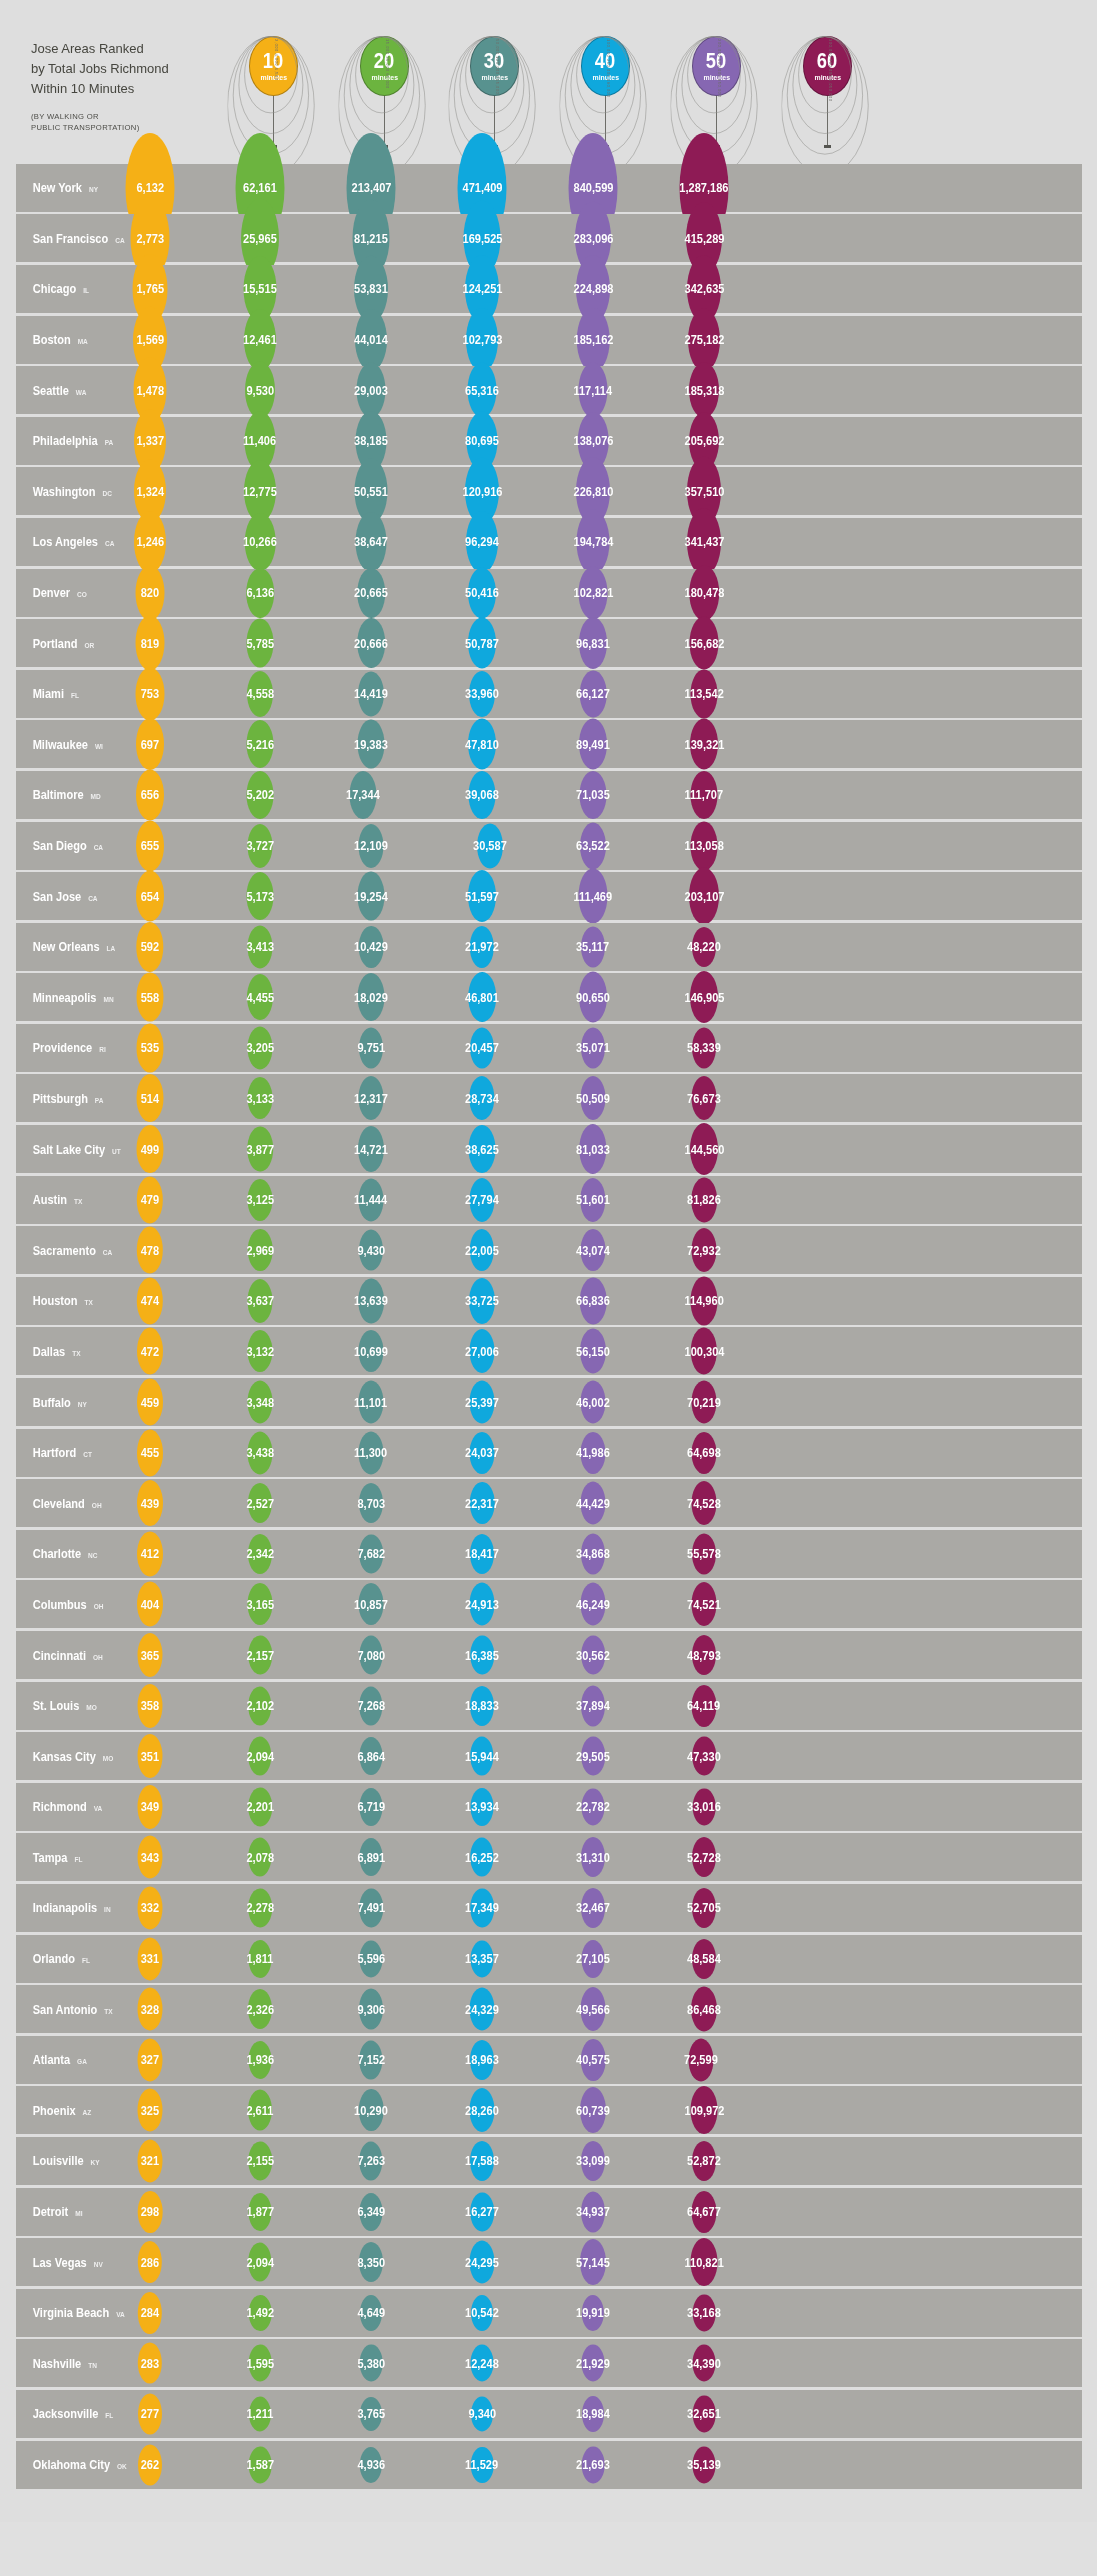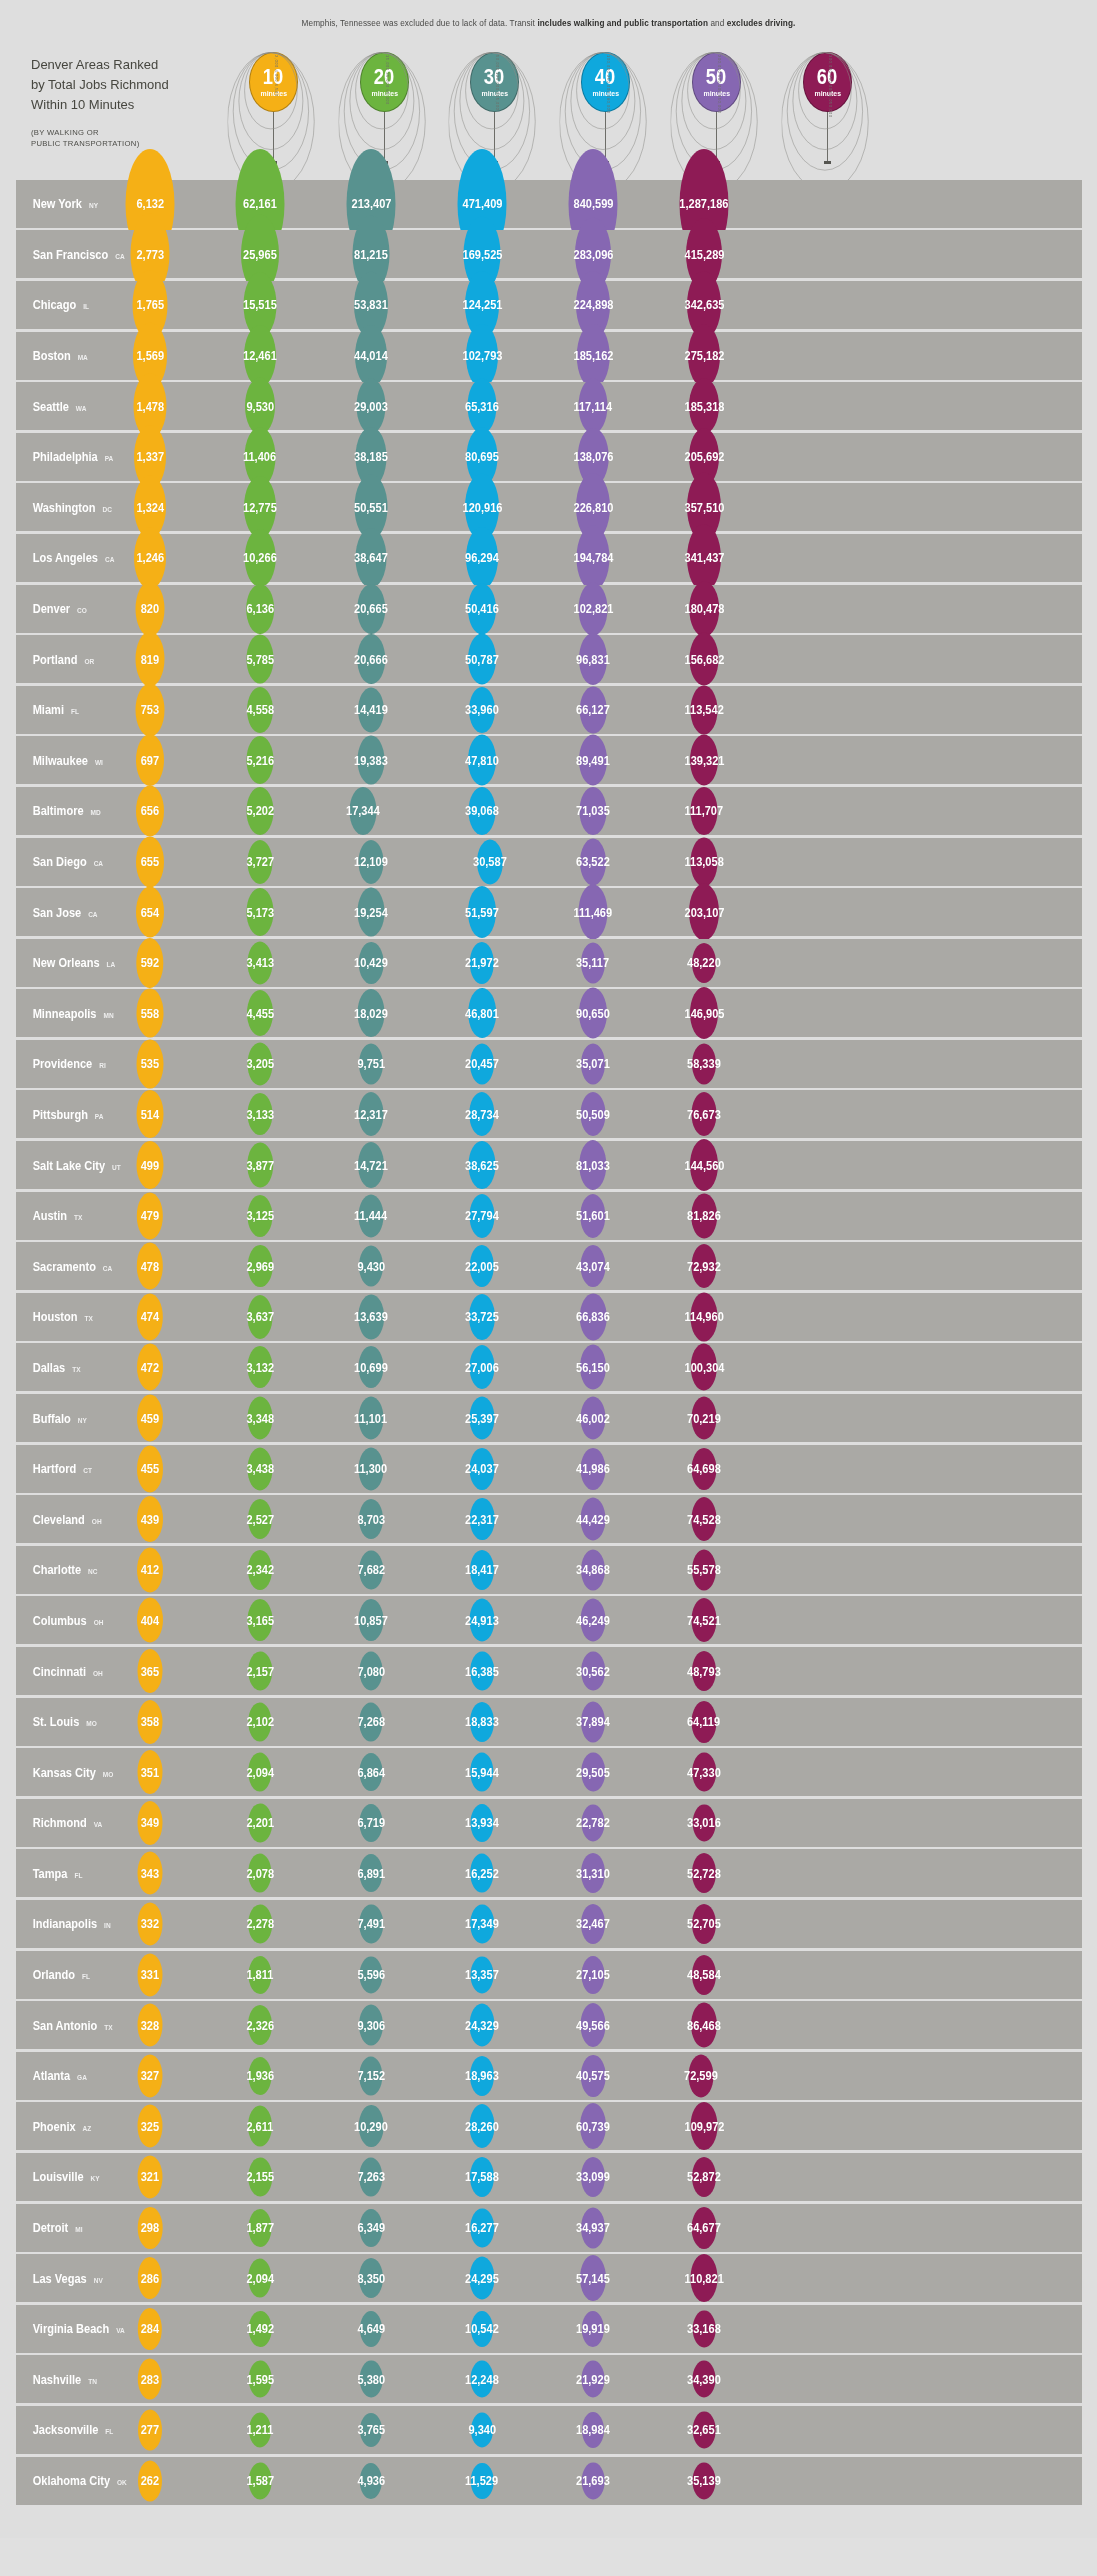--- a/index.html
+++ b/index.html
@@ -102,30 +102,27 @@
     text-shadow:0 0 1px rgba(0,0,0,.10);
   }
 </style>
 </head>
 <body>
 
 <div class="page">
 
 
   <div class="intro">
-    <p>
-      <span>Memphis, Tennessee was excluded due to lack of data. Transit </span><b>includes walking and public transportation</b><span> and </span><b>excludes driving.</b>
-    </p>
   </div>
 
   <div class="s1">
 
     <div class="s1-head">
       <div class="s1-title">
-        <div class="l">Denver Areas Ranked</div>
+        <div class="l">Jose Areas Ranked</div>
         <div class="l">by Total Jobs  Richmond</div>
         <div class="l">Within 10 Minutes</div>
         <div class="sub">
           <div>(BY WALKING OR</div>
           <div>PUBLIC TRANSPORTATION)</div>
         </div>
       </div>
       <div class="bulbs" id="bulbs">
           <div class="bulb" style="left: 196px;">
    <svg class="rings" width="93" height="160" viewBox="0 0 180 310">

